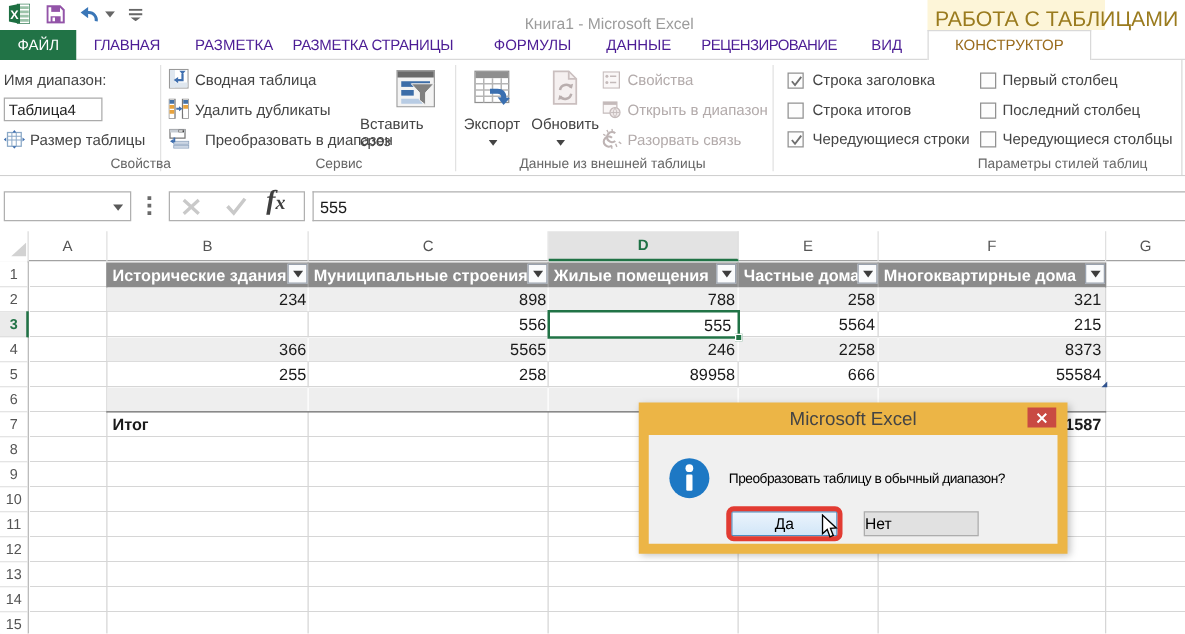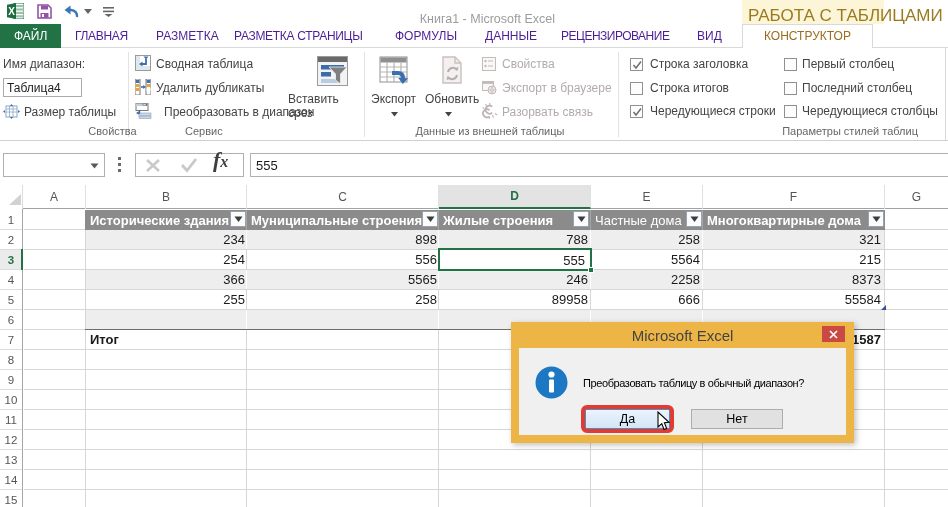--- a/index.html
+++ b/index.html
@@ -106,21 +106,21 @@
  <rect x="1" y="0.5" width="12" height="7" fill="#fff" stroke="#777"></rect>
  <rect x="1" y="0.5" width="12" height="2.5" fill="#c7cdd4"></rect>
  <rect x="8" y="1" width="4" height="1.6" fill="#fff" stroke="#555" stroke-width="0.5"></rect>
  <path d="M10.6 1.6 l1 1.2 l1 -1.2" fill="#333"></path>
  <rect x="4" y="10" width="12" height="2.4" fill="#ccd6e4" stroke="#8aa0bc" stroke-width="0.6"></rect>
  <rect x="4" y="13.2" width="12" height="2.4" fill="#ccd6e4" stroke="#8aa0bc" stroke-width="0.6"></rect>
  <path d="M4.5 7 v3 h-2" fill="none" stroke="#3f6faf" stroke-width="1.4"></path>
  <path d="M3.8 8.2 L1 10 L3.8 11.8 Z" fill="#3f6faf"></path>
 </svg>
 <div class="rtxt" style="left:164px;top:105px">Преобразовать в диапазон</div>
-<div class="lbl" style="left:185px;top:125px;width:105px;text-align:left">Сервис</div>
+<div class="lbl" style="left:185px;top:125px;width:105px;text-align:right">Сервис</div>
 
 <svg class="abs" style="left:317px;top:56px" width="31" height="30" viewBox="0 0 31 30">
  <rect x="0.5" y="0.5" width="30" height="29" fill="#f3f3f3" stroke="#9a9a9a"></rect>
  <rect x="1" y="1" width="29" height="5" fill="#6a6a6a"></rect>
  <rect x="4" y="9" width="23" height="4.5" fill="#3c6da8"></rect>
  <rect x="4" y="16" width="10" height="4.5" fill="#3c6da8"></rect>
  <rect x="4" y="23" width="17" height="4" fill="#b8cce4"></rect>
  <path d="M12 11 H30 L23.5 18 V28 L18.5 24 V18 Z" fill="#808080" stroke="#f3f3f3" stroke-width="0.8"></path>
 </svg>
 <div class="rtxt" style="left:288px;top:92px;width:54px;">Вставить<br>срез</div>
@@ -156,21 +156,21 @@
       <circle cx="3.5" cy="9" r="1.2" fill="#c4baba"></circle>
  <path d="M6 4 H11 M6 9 H11" stroke="#c4baba" stroke-width="1.2"></path>
 </svg>
 <div class="rtxt gray" style="left:502px;top:57px">Свойства</div>
 <svg class="abs" style="left:482px;top:81px" width="15" height="14" viewBox="0 0 15 14">
  <rect x="0.5" y="0.5" width="11" height="9" fill="#faf7f7" stroke="#c4baba"></rect>
  <rect x="0.5" y="0.5" width="11" height="2.4" fill="#c4baba"></rect>
  <circle cx="10" cy="9" r="4" fill="#efe9e9" stroke="#c4baba"></circle>
  <path d="M6.5 9 h7 M10 5.5 a5.5 5.5 0 0 1 0 7 M10 5.5 a5.5 5.5 0 0 0 0 7" fill="none" stroke="#c4baba" stroke-width="0.7"></path>
 </svg>
-<div class="rtxt gray" style="left:502px;top:81px">Экспорт в браузере</div>
+<div class="rtxt gray" style="left:502px;top:81px">Открыть в диапазон</div>
 <svg class="abs" style="left:481px;top:103px" width="20" height="17" viewBox="0 0 20 17">
  <path d="M8.6 7.2 A4 4 0 1 0 8.6 13.4" fill="none" stroke="#beb4b4" stroke-width="1.8"></path>
  <path d="M11.2 9.8 A4 4 0 1 1 11.2 3.6" fill="none" stroke="#beb4b4" stroke-width="1.8"></path>
  <path d="M11.5 12 L12.5 14.5 M8.3 13.8 L8.5 16 M14 10.5 L16 12 M5.5 3 L4.5 1 M8.8 1.8 L8.6 0 M3.4 5.5 L1.6 4.4" stroke="#beb4b4" stroke-width="1.1"></path>
 </svg>
 <div class="rtxt gray" style="left:502px;top:105px">Разорвать связь</div>
 <div class="lbl" style="left:380px;top:125px;width:220px;text-align:center">Данные из внешней таблицы</div>
 
 <div class="chk" style="left:630px;top:58px">
       <svg width="13" height="13" viewBox="0 0 13 13">
@@ -259,22 +259,22 @@
 <div class="abs" style="left:702px;top:210px;width:1px;height:297px;background:#d6d6d6"></div>
 <div class="abs" style="left:884px;top:210px;width:1px;height:297px;background:#d6d6d6"></div>
 
 <div class="abs" style="left:85px;top:210px;width:800px;height:20px;background:#8b8b8b"></div>
 <div class="abs" style="left:246px;top:210px;width:1px;height:20px;background:#a5a5a5"></div>
 <div class="abs" style="left:438px;top:210px;width:1px;height:20px;background:#a5a5a5"></div>
 <div class="abs" style="left:590px;top:210px;width:1px;height:20px;background:#a5a5a5"></div>
 <div class="abs" style="left:702px;top:210px;width:1px;height:20px;background:#a5a5a5"></div>
 <div class="abs" style="left:90px;top:213px;font-size:13px;font-weight:bold;color:#fff;white-space:nowrap">Исторические здания</div>
 <div class="abs" style="left:251px;top:213px;font-size:13px;font-weight:bold;color:#fff;white-space:nowrap">Муниципальные строения</div>
-<div class="abs" style="left:443px;top:213px;font-size:13px;font-weight:bold;color:#fff;white-space:nowrap">Жилые строения</div>
-<div class="abs" style="left:595px;top:213px;font-size:13px;font-weight:normal;color:#fff;white-space:nowrap">Частные дома</div>
+<div class="abs" style="left:443px;top:213px;font-size:13px;font-weight:bold;color:#fff;white-space:nowrap">Жилые помещения</div>
+<div class="abs" style="left:595px;top:213px;font-size:13px;font-weight:bold;color:#fff;white-space:nowrap">Частные дома</div>
 <div class="abs" style="left:707px;top:213px;font-size:13px;font-weight:bold;color:#fff;white-space:nowrap">Многоквартирные дома</div>
 
 <div class="abs" style="left:230px;top:211px;width:16px;height:16px;background:#fafbfc;border:1px solid #99a1ad"></div>
 <svg class="abs" style="left:234px;top:216px" width="9" height="7" viewBox="0 0 9 7">
       <path d="M0.5 0.5 H8.5 L4.5 6 Z" fill="#3c3c3c"></path>
     </svg>
 <div class="abs" style="left:422px;top:211px;width:16px;height:16px;background:#fafbfc;border:1px solid #99a1ad"></div>
 <svg class="abs" style="left:426px;top:216px" width="9" height="7" viewBox="0 0 9 7">
       <path d="M0.5 0.5 H8.5 L4.5 6 Z" fill="#3c3c3c"></path>
     </svg>
@@ -306,21 +306,20 @@
 <div class="abs" style="left:438px;top:310px;width:1px;height:19px;background:#fff"></div>
 <div class="abs" style="left:590px;top:310px;width:1px;height:19px;background:#fff"></div>
 <div class="abs" style="left:702px;top:310px;width:1px;height:19px;background:#fff"></div>
 
 <div class="num" style="left:100px;top:232px;width:145px">234</div>
 <div class="num" style="left:300px;top:232px;width:137px">898</div>
 <div class="num" style="left:450px;top:232px;width:138px">788</div>
 <div class="num" style="left:600px;top:232px;width:100px">258</div>
 <div class="num" style="left:740px;top:232px;width:141px">321</div>
 
-<div class="num" style="left:100px;top:252px;width:145px">254</div>
 <div class="num" style="left:300px;top:252px;width:137px">556</div>
 <div class="num" style="left:600px;top:252px;width:100px">5564</div>
 <div class="num" style="left:740px;top:252px;width:141px">215</div>
 
 <div class="num" style="left:100px;top:272px;width:145px">366</div>
 <div class="num" style="left:300px;top:272px;width:137px">5565</div>
 <div class="num" style="left:450px;top:272px;width:138px">246</div>
 <div class="num" style="left:600px;top:272px;width:100px">2258</div>
 <div class="num" style="left:740px;top:272px;width:141px">8373</div>
 
@@ -348,18 +347,18 @@
       <path d="M1 1 L8 8 M8 1 L1 8" stroke="#fff" stroke-width="1.6"></path>
     </svg>
 <div class="abs" style="left:519px;top:348px;width:327px;height:87px;background:#f0f0f0"></div>
 <svg class="abs" style="left:535px;top:366px" width="33" height="33" viewBox="0 0 33 33">
  <circle cx="16.5" cy="16.5" r="16" fill="#1d78c4"></circle>
  <rect x="14" y="13.5" width="5" height="13" rx="1" fill="#fff"></rect>
  <circle cx="16.5" cy="8.5" r="3.1" fill="#fff"></circle>
 </svg>
 <div class="abs" style="left:583px;top:377px;font-size:11px;font-weight:normal;letter-spacing:-0.4px;color:#000;white-space:nowrap">Преобразовать таблицу в обычный диапазон?</div>
 <div class="abs" style="left:585px;top:409px;width:85px;height:20px;background:linear-gradient(#ebf4fc,#d2e6f8);border:1px solid #4a8ec2;text-align:center;font-size:12.5px;color:#000;line-height:19px">Да</div>
-<div class="abs" style="left:691px;top:409px;width:92px;height:20px;background:#e1e1e1;border:1px solid #adadad;text-align:center;font-size:12.5px;color:#000;line-height:19px">Нет</div>
+<div class="abs" style="left:691px;top:409px;width:92px;height:20px;background:#e1e1e1;border:1px solid #adadad;font-size:12.5px;color:#000;line-height:19px">Нет</div>
 <div class="abs" style="left:581px;top:405px;width:93px;height:28px;border:4px solid #e23b32;border-radius:6px"></div>
 <svg class="abs" style="left:657px;top:411px" width="14" height="21" viewBox="0 0 14 21">
  <path d="M1 1 L1 16 L4.8 12.6 L7 18.5 L9.6 17.4 L7.4 11.7 L12 11.4 Z" fill="#fff" stroke="#000" stroke-width="1.1"></path>
 </svg>
 
 </div>
 </body></html>

